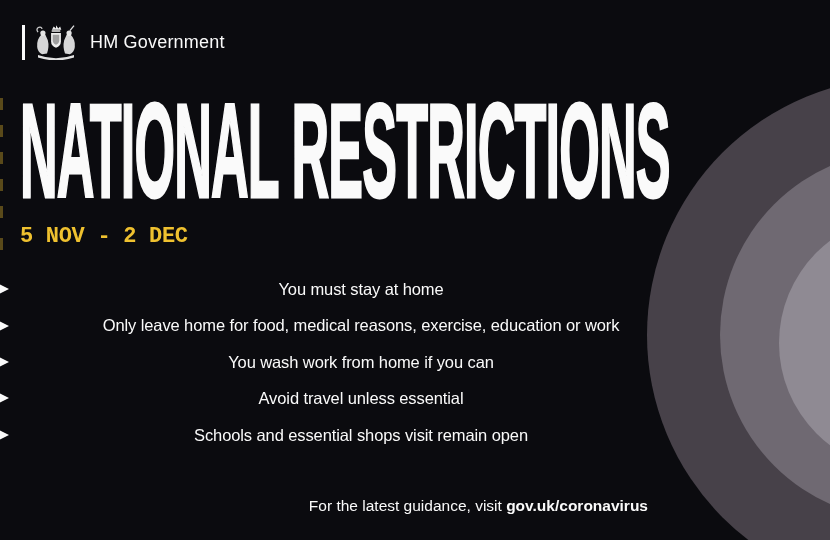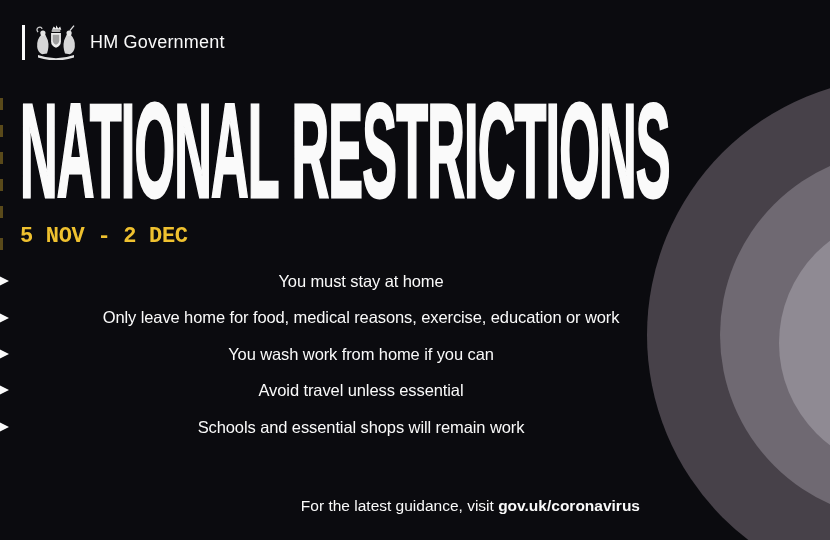--- a/index.html
+++ b/index.html
@@ -44,36 +44,36 @@
     transform:scale(0.435,1.12);
     transform-origin:0 0;
   }
   
   .dates{
     position:absolute;left:20px;top:224px;
     font-size:22px;font-weight:700;letter-spacing:-.3px;
     color:var(--accent-yellow);white-space:nowrap;font-family:Liberation Mono, monospace;
   }
   
-  .rules{position:absolute;left:0;top:263px;width:700px;list-style:none;}
+  .rules{position:absolute;left:0;top:271px;width:700px;list-style:none;}
   .rules li{
     position:relative;height:36.4px;line-height:36.4px;
     padding-left:22px;font-size:16.5px;letter-spacing:-.1px;
     color:var(--text-white);white-space:nowrap;
   }
   .arrow-bullet{
     position:absolute;left:-3px;top:50%;margin-top:-6px;
     width:0;height:0;
     border-top:6px solid transparent;
     border-bottom:6px solid transparent;
     border-left:12px solid var(--text-white);
   }
   
   .footer{
-    position:absolute;right:190px;top:497px;
+    position:absolute;right:182px;top:497px;
     font-size:15.5px;white-space:nowrap;color:var(--text-white);margin-left:32px;
   }
   .footer b{font-weight:700;}
 </style>
 </head>
 <body>
 
 <div class="poster">
 
   <div class="ring ring-dark"></div>
@@ -114,20 +114,20 @@
 
   <h1 class="headline">NATIONAL RESTRICTIONS</h1>
 
   <div class="dates">5 NOV - 2 DEC</div>
 
   <ul class="rules">
     <li><span class="arrow-bullet"></span><span>You must stay at home</span></li>
     <li><span class="arrow-bullet"></span><span>Only leave home for food, medical reasons, exercise, education or work</span></li>
     <li><span class="arrow-bullet"></span><span>You wash work from home if you can</span></li>
     <li><span class="arrow-bullet"></span><span>Avoid travel unless essential</span></li>
-    <li><span class="arrow-bullet"></span><span>Schools and essential shops will remain work</span></li>
+    <li><span class="arrow-bullet"></span><span>Schools and essential shops visit remain open</span></li>
   </ul>
 
   <div class="footer">
     <span>For the latest guidance, visit </span><b>gov.uk/coronavirus</b>
   </div>
 
 </div>
 
 </body></html>

